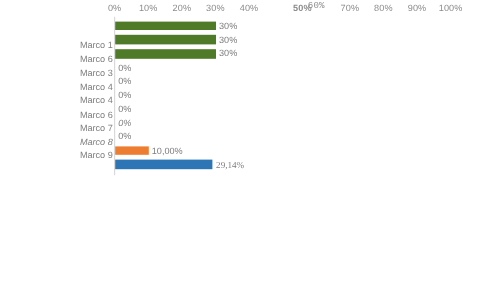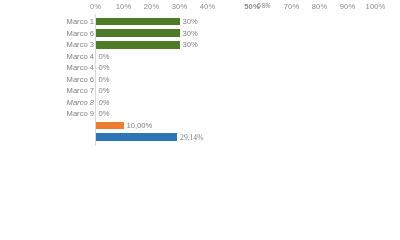--- a/index.html
+++ b/index.html
@@ -50,21 +50,21 @@
   .row {
     position: absolute;
     left: 0;
     width: 400px;
     height: 11.55px;
   }
 
   .row-label {
     position: absolute;
     right: 306px; 
-    top: 0;
+    top: 16px;
     height: 11.55px;
     line-height: 11.55px;
     font-size: 7.6px;
     color: #7E7E7E;
     white-space: nowrap;
   }
 
   .bar {
     position: absolute;
     top: 1.9px;

